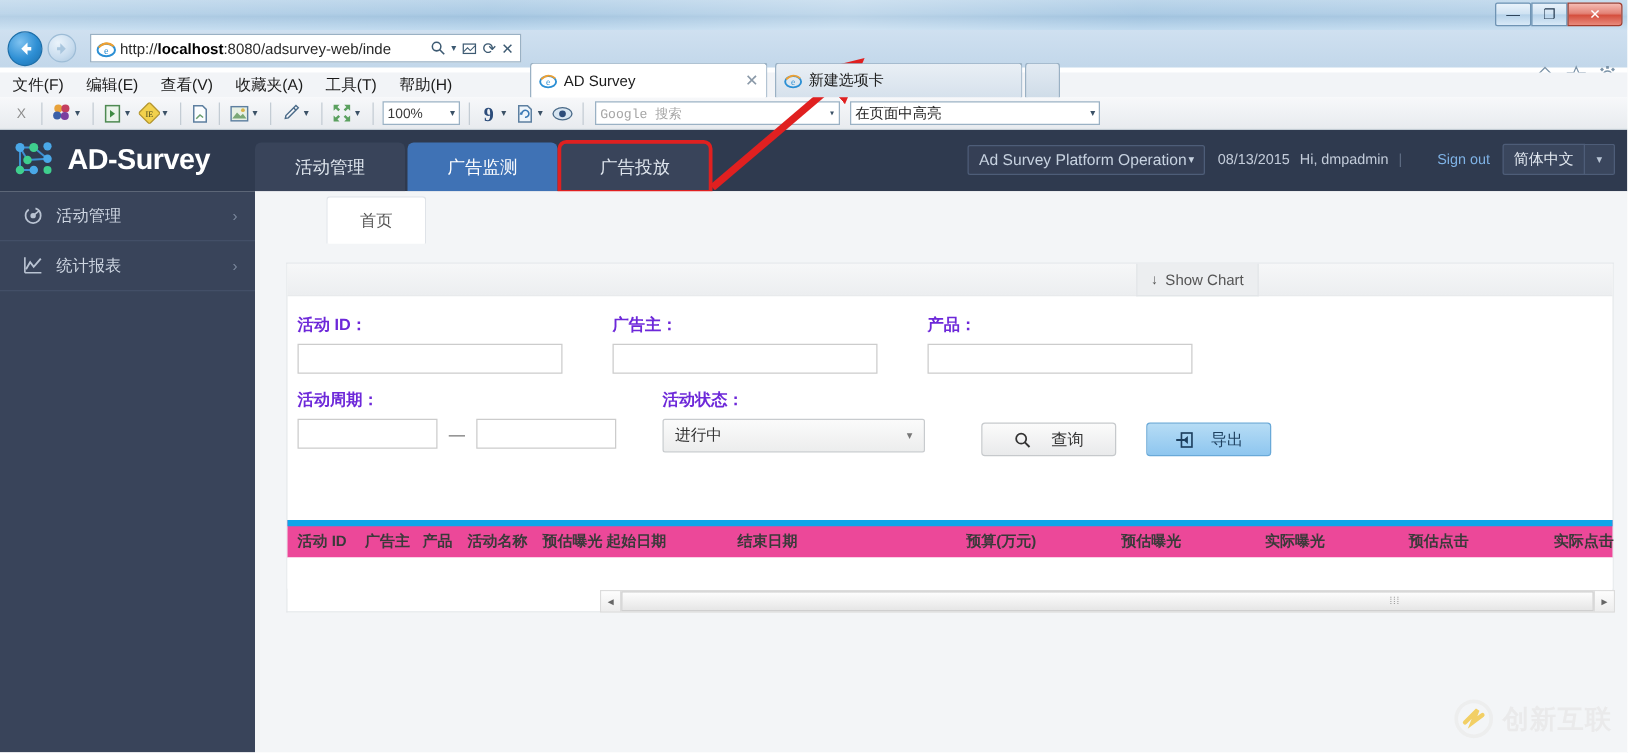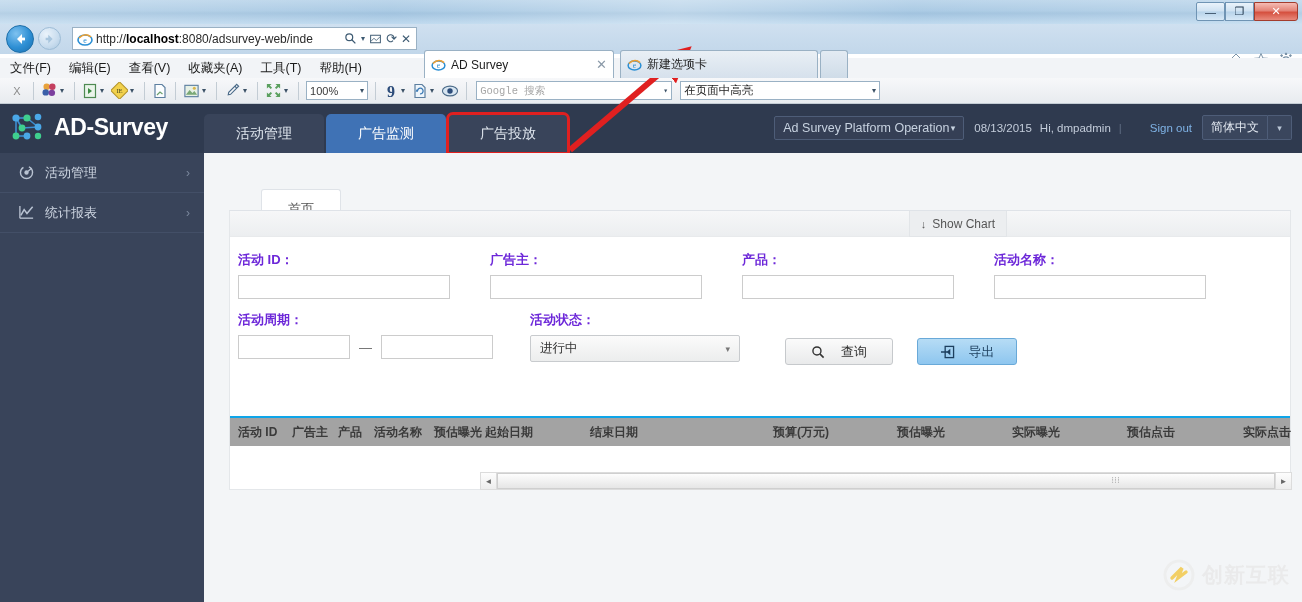--- a/index.html
+++ b/index.html
@@ -199,21 +199,21 @@
   .side-item .sicon { width:17px;height:17px;margin-right:10px;flex:none; }
   .side-item .slabel { flex:1; }
   .side-item .schev { color:#7a879d; font-size:12px; }
 
   
   .content {
     position:absolute; left:204px; top:49px; width:1098px; height:449px;
     background:#f3f5f7;
   }
   .inner-tabs {
-    position:absolute; left:28px; top:36px; display:flex;padding-left:29px;
+    position:absolute; left:28px; top:4px; display:flex;padding-left:29px;
   }
   .inner-tab {
     width:80px; height:38px; background:#fff;
     border:1px solid #dfe3e8; border-bottom:none;
     display:flex;align-items:center;justify-content:center;
     font-size:13px; color:#555; border-radius:3px 3px 0 0;
   }
   .panel {
     position:absolute; left:25px; top:57px; width:1062px; height:280px;
     background:#fff; border:1px solid #e4e7ea; border-top:1px solid #dfe3e8;
@@ -258,21 +258,21 @@
     width:100px;height:27px;
     background:linear-gradient(180deg,#b6dcf5 0%,#8ec6ef 100%);
     border:1px solid #69a9d8; border-radius:3px;
     display:flex;align-items:center;justify-content:center;gap:14px;
     font-size:13px;color:#1d3f5e;
   }
 
   
   .tblhdr {
     position:absolute; left:0; bottom:43px; width:100%; height:30px;
-    background:#a3a3a3; border-top:2px solid #0ea5e9;
+    background:#ec4899; border-top:5px solid #0ea5e9;
     display:flex; align-items:center;text-align:center;
   }
   .th { font-size:12px; color:#3a3a3a; font-weight:bold; white-space:nowrap; position:absolute;}
   .tbl-body { position:absolute; left:0; bottom:18px; width:100%; height:25px; background:#fff; }
 
   .hscroll {
     position:absolute; left:250px; bottom:-1px; width:812px; height:18px;
     background:#f0f0f0; border:1px solid #dcdcdc;
     display:flex; align-items:center;
   }
@@ -609,24 +609,20 @@
           <input type="text" value="" style="">
         </div>
         <div class="fld" style="left:260px; top:40px;">
           <span class="lbl">广告主：</span>
           <input type="text" value="" style="">
         </div>
         <div class="fld" style="left:512px; top:40px;">
           <span class="lbl">产品：</span>
           <input type="text" value="" style="">
         </div>
-        <div class="fld" style="left:764px; top:40px;">
-          <span class="lbl">活动名称：</span>
-          <input type="text" value="" style="">
-        </div>
 
         <div class="fld" style="left:8px; top:100px;">
           <span class="lbl">活动周期：</span>
           <div style="display:flex;align-items:center;gap:9px;">
             <input type="text" style="width: 112px;" value="">
             <span style="color:#666;font-size:13px;">—</span>
             <input type="text" style="width: 112px;" value="">
           </div>
         </div>
         <div class="fld" style="left:300px; top:100px;">

